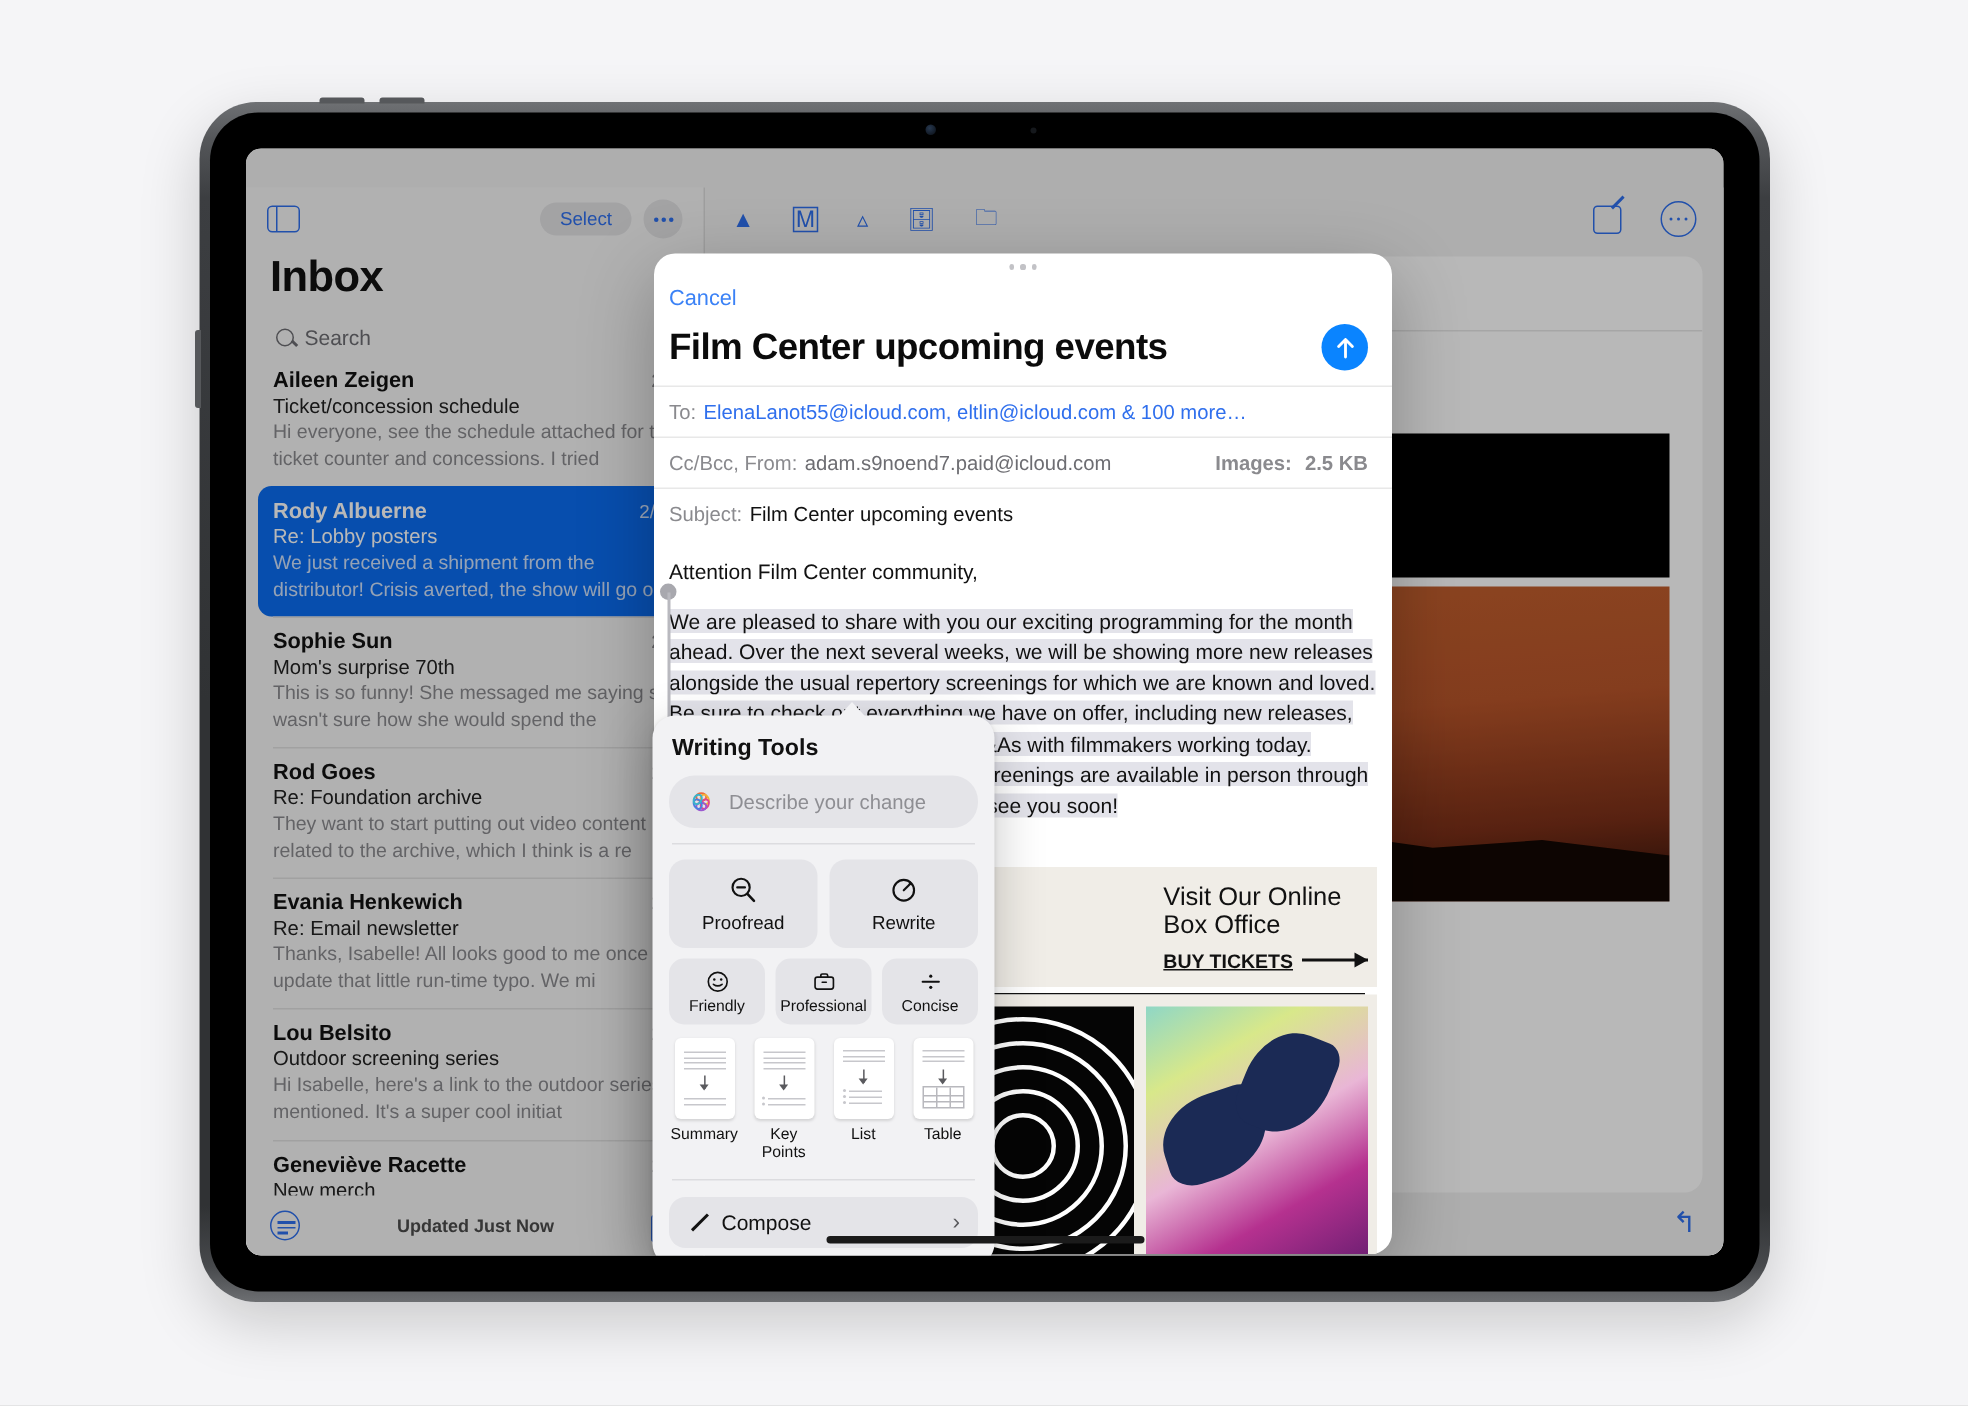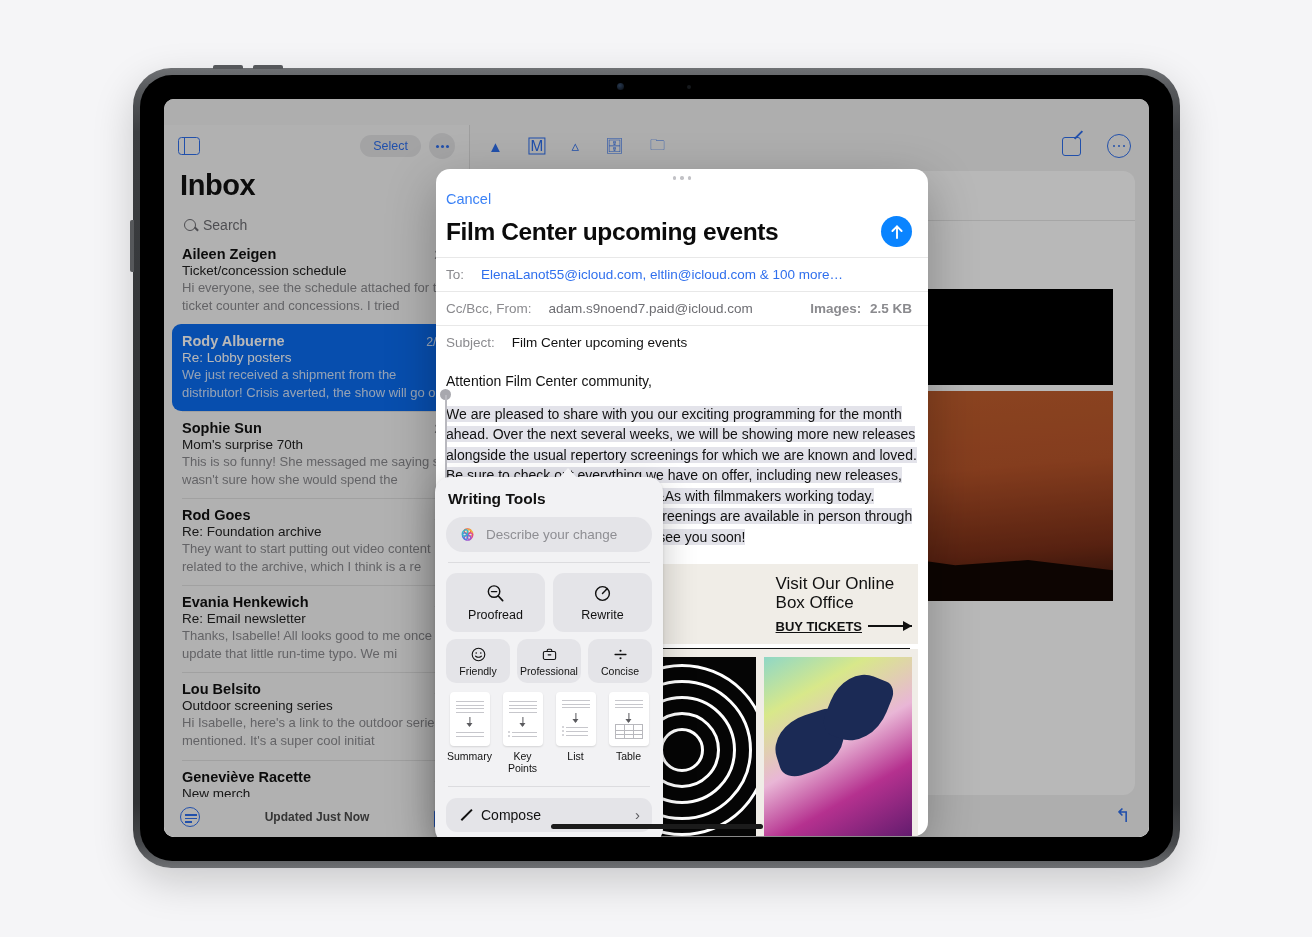--- a/index.html
+++ b/index.html
@@ -153,33 +153,33 @@
   #sheet-grabber { height:18px; display:flex; align-items:center; justify-content:center; gap:4px; }
   #sheet-grabber span{width:3.4px;height:3.4px;border-radius:50%;background:#c2c2c6;}
   #cancel-btn { color:#3b82f6; font-size:14.5px; padding: 4px 0 0 10px; background:none;border:none;font-family:inherit;cursor:pointer;}
   #sheet-title-row { display:flex; align-items:center; justify-content:space-between; padding: 8px 16px 10px 10px;}
   #sheet-title { font-size:24.5px; font-weight:800; color:#0b0b0b; letter-spacing:-.4px;}
   #send-btn { width:31px;height:31px;border-radius:50%;background:#0a84ff;border:none;display:flex;align-items:center;justify-content:center;cursor:pointer;flex:0 0 auto;}
   #send-btn svg { width:16px;height:16px; }
 
   .field-row { display:flex; align-items:center; padding: 9px 16px 9px 10px; border-top:1px solid #e8e8e8; font-size:13.5px;}
   .field-label { color:#8a8a8e; margin-right:5px; }
-  .field-val { color:#111;margin-left:12px; }
+  .field-val { color:#111; }
   .field-val.link { color:#2f6fed; }
   .field-row .right { margin-left:auto; color:#8a8a8e; }
   .field-row .right b{font-weight:700;color:#8a8a8e;}
 
   #body-area { padding: 12px 10px 0 10px; font-size:14px; color:#111; line-height:1.47; position:relative;}
   #body-greeting { margin-bottom: 12px; }
   #sel-handle { position:absolute; left:4px; top:30px; width:11px;height:11px;border-radius:50%;background:#a8a8ae;}
   #sel-bar { position:absolute; left:9px; top:36px; width:2px; height:142px; background:#b9b9bf;}
   #body-selected { background:#e3e3ea; }
 
   
-  #compose-images { margin-top: 16px; display:flex; flex-direction:column; }
+  #compose-images { margin-top: 30px; display:flex; flex-direction:column; }
   #ci-header { background:#f0ede7; padding: 10px 6px 8px 6px; display:flex; justify-content:space-between; align-items:flex-start; }
   #ci-logo { font-family:"DejaVu Sans Mono", monospace; font-weight:900; font-size:27px; letter-spacing:-2px; color:#111;
              transform: scaleY(1.25); transform-origin: left center;}
   #ci-right { text-align:left; }
   #ci-right .l1 { font-size:17px; color:#111; line-height:1.15;}
   #ci-ticket { font-size:13px; font-weight:800; color:#111; text-decoration:underline; display:flex; align-items:center; gap:6px; margin-top:4px;}
   #ci-arrow { flex:1; height:1.6px; background:#111; position:relative; min-width:44px;}
   #ci-arrow::after{content:"";position:absolute;right:0;top:-4px;border-left:9px solid #111;border-top:5px solid transparent;border-bottom:5px solid transparent;}
   #ci-rule { height:1.4px; background:#111; margin: 4px 8px 0; }
   #ci-grid { display:flex; gap:8px; padding: 8px 6px 0; background:#f0ede7; }

